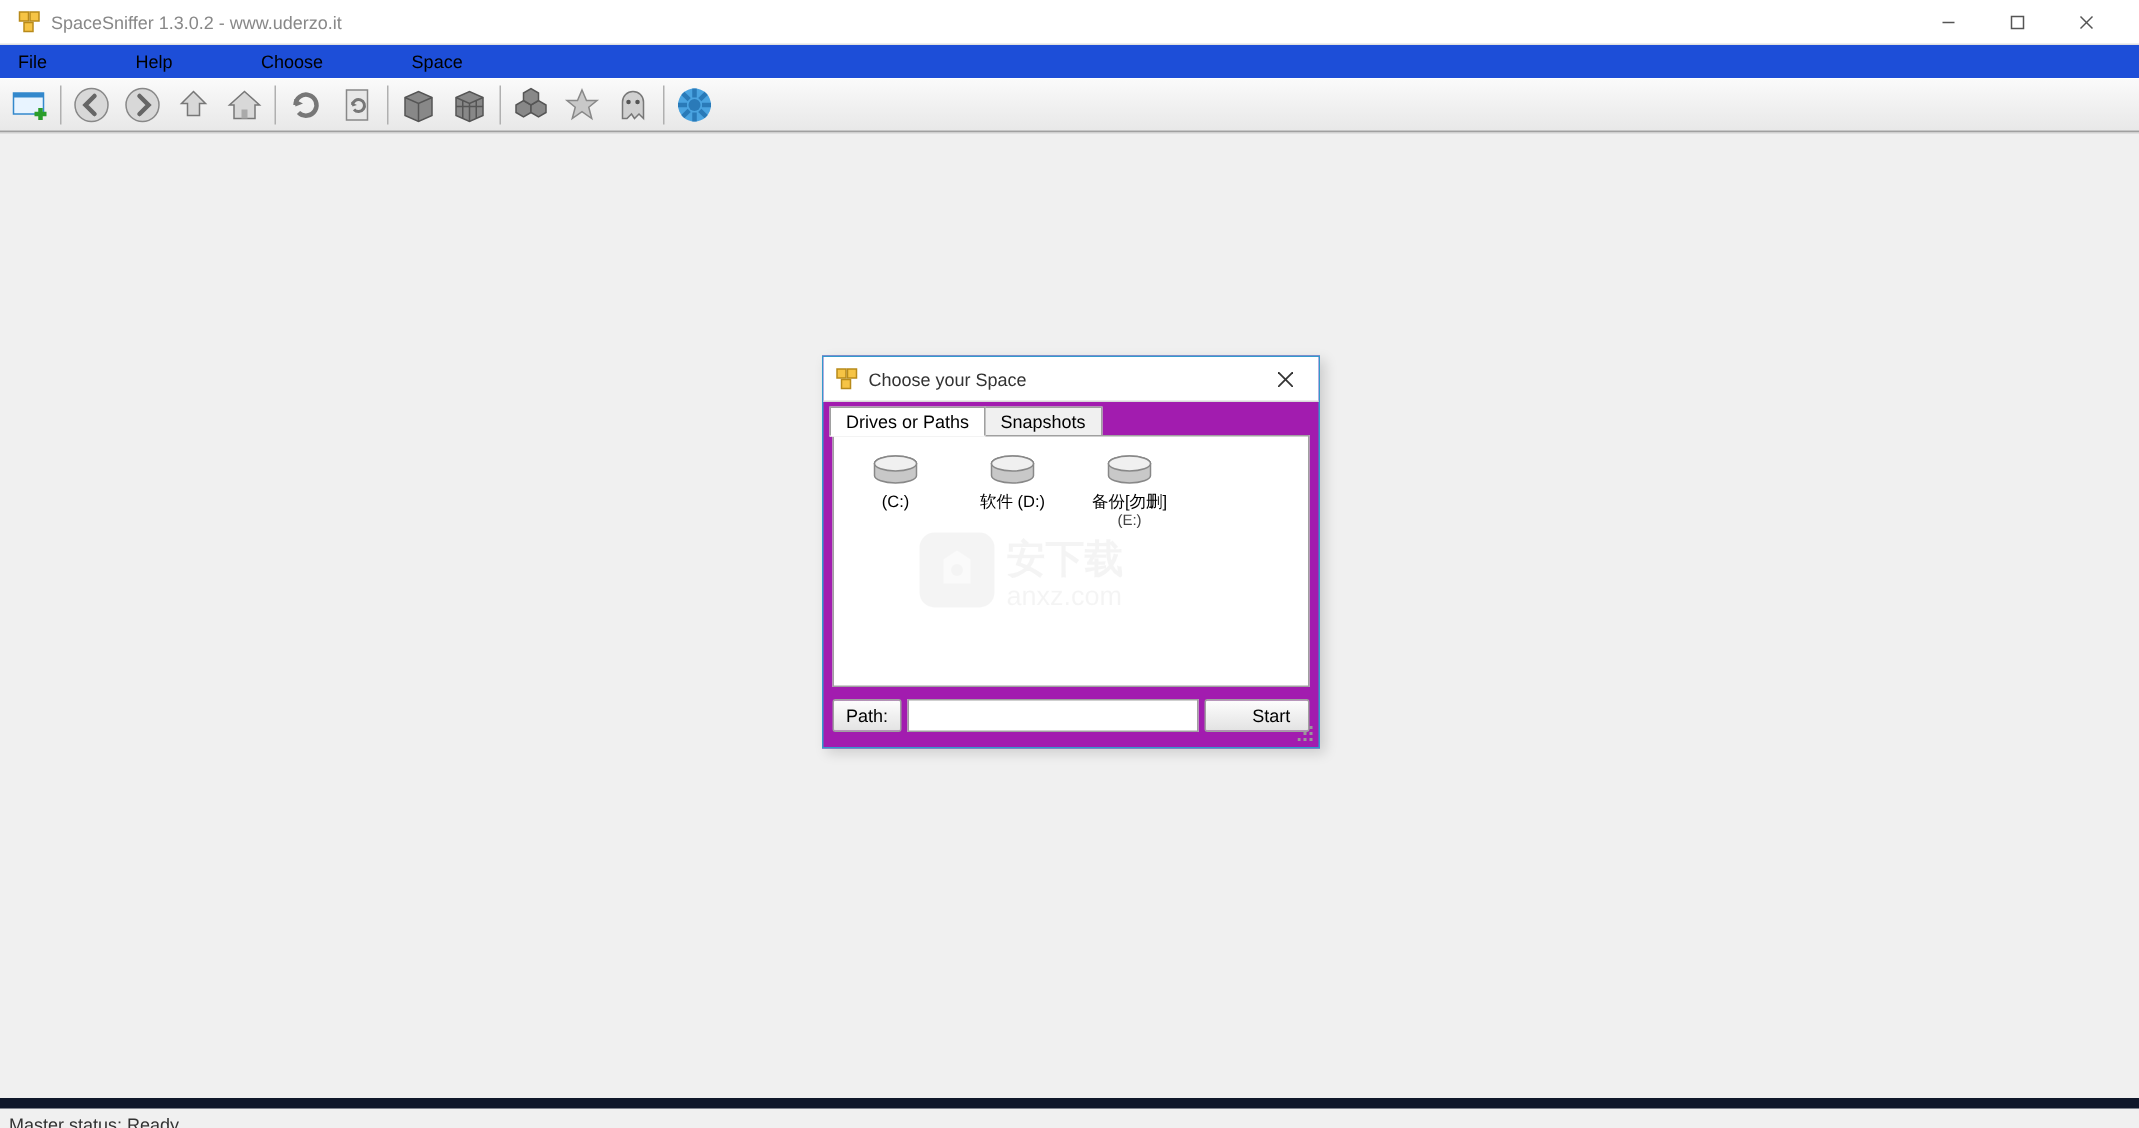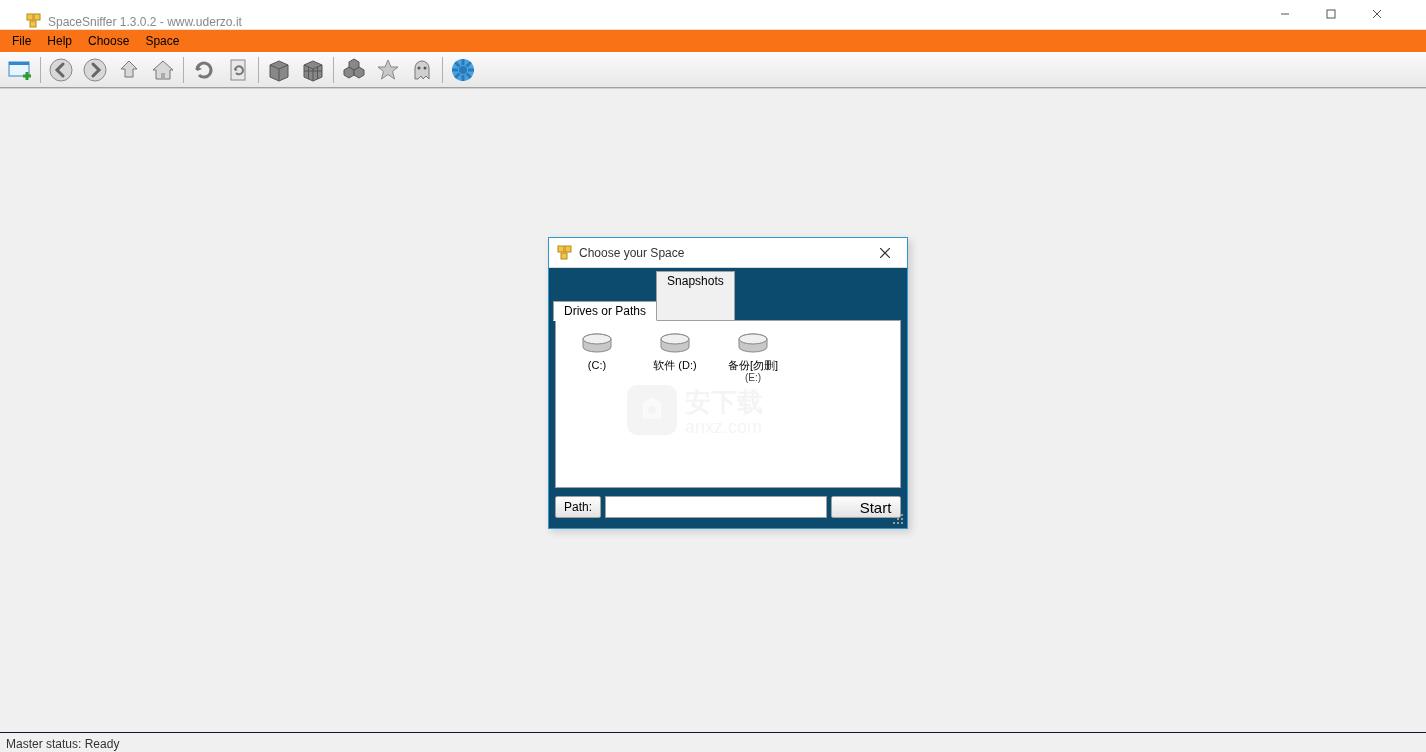--- a/index.html
+++ b/index.html
@@ -1,61 +1,61 @@
 <!DOCTYPE html>
 <html><head>
 <meta charset="utf-8">
 <style>
 * { box-sizing: border-box; margin: 0; padding: 0; font-family: "Microsoft YaHei", "Segoe UI", Tahoma, sans-serif; }
 body { width: 1426px; height: 752px; background: #f0f0f0; position: relative; overflow: hidden; }
 
 
-.titlebar { height: 30px; background: #fff; display: flex; align-items: flex-end; padding: 0 26px; border-bottom: 1px solid #e0e0e0; }
+.titlebar { height: 30px; background: #fff; display: flex; align-items: center; padding: 0 12px; border-bottom: 1px solid #e0e0e0; }
 .titlebar .app-icon { width: 16px; height: 16px; margin-right: 6px; }
 .titlebar .title { font-size: 12px; color: #888; flex: 1; }
 .win-controls { display: flex; gap: 0; }
 .win-btn { width: 46px; height: 30px; display: flex; align-items: center; justify-content: center; color: #666; font-size: 10px; }
 
 
-.menubar { height: 22px; background: #f97316; display: flex; align-items: center; padding: 0 4px; font-size: 12px; }
+.menubar { height: 22px; background: #1d4ed8; display: flex; align-items: center; padding: 0 4px; font-size: 12px; gap: 43px; }
 .menu-item { padding: 2px 8px; cursor: default; }
 
 
 .toolbar { height: 36px; background: linear-gradient(#fafafa,#e8e8e8); border-top: 1px solid #fff; border-bottom: 1px solid #a0a0a0; display: flex; align-items: center; padding: 0 4px; gap: 2px; }
 .tool-btn { width: 32px; height: 30px; display: flex; align-items: center; justify-content: center; border: 1px solid transparent; border-radius: 2px; }
 .toolbar-sep { width: 1px; height: 26px; background: #b0b0b0; margin: 0 2px; }
 
 
 .canvas { position: absolute; top: 88px; left: 0; right: 0; bottom: 20px; background: #f0f0f0; border-top: 1px solid #d0d0d0; }
 
 
-.statusbar { position: absolute; bottom: 0; left: 0; right: 0; height: 20px; background: #f0f0f0; border-top: 1px solid #0f172a; font-size: 12px; padding: 4px 6px; color: #333; }
-
-
-.dialog { position: absolute; left: 548px; top: 237px; width: 360px; background: #0c4a6e; border: 1px solid #3399cc; box-shadow: 3px 3px 8px rgba(0,0,0,0.15); }
+.statusbar { position: absolute; bottom: 0; left: 0; right: 0; height: 20px; background: #f0f0f0; border-top: 7px solid #0f172a; font-size: 12px; padding: 4px 6px; color: #333; }
+
+
+.dialog { position: absolute; left: 548px; top: 237px; width: 332px; background: #a21caf; border: 1px solid #3399cc; box-shadow: 3px 3px 8px rgba(0,0,0,0.15); }
 .dialog-title { height: 30px; background: #fff; display: flex; align-items: center; padding: 0 8px; border-bottom: 1px solid #d8d8d8; }
 .dialog-title .dlg-icon { width: 16px; height: 16px; margin-right: 6px; }
 .dialog-title .dlg-text { font-size: 12px; flex: 1; color: #333; }
 .dialog-close { width: 28px; height: 24px; display: flex; align-items: center; justify-content: center; font-size: 13px; color: #333; }
 
 .tabs { display: flex; font-size: 12px; padding-left: 4px; margin-top: 2px; }
 .tab { padding: 2px 10px; border: 1px solid #a0a0a0; background: #f0f0f0; position: relative; top: 1px; margin-right: -1px; }
-.tab.active { background: #fff; border-bottom-color: #fff; z-index: 2; margin-top: 30px; }
+.tab.active { background: #fff; border-bottom-color: #fff; z-index: 2; }
 
 .drive-panel { margin: 0 6px; background: #fff; border: 1px solid #a0a0a0; height: 168px; display: flex; align-items: flex-start; padding: 8px 4px; gap: 4px; position: relative; }
 .drive-item { width: 74px; display: flex; flex-direction: column; align-items: center; font-size: 11px; text-align: center; cursor: default; padding: 2px; }
 .drive-label { margin-top: 2px; line-height: 1.2; }
 .drive-sub { font-size: 10px; color: #444; }
 
 .watermark { position: absolute; left: 50%; top: 55%; transform: translate(-50%,-50%); opacity: 0.15; pointer-events: none; }
 
 .dialog-bottom { display: flex; align-items: center; padding: 8px 6px 10px; gap: 4px; }
 .path-label { font-size: 12px; background: linear-gradient(#fdfdfd,#e3e3e3); border: 1px solid #a0a0a0; padding: 3px 8px; border-radius: 2px; }
 .path-input { flex: 1; height: 22px; border: 1px solid #a0a0a0; background: #fff; padding: 0 4px; font-size: 12px; }
-.start-btn { width: 70px; height: 22px; font-size: 15px; background: linear-gradient(#fdfdfd,#e3e3e3); border: 1px solid #a0a0a0; border-radius: 2px; padding-left: 19px; }
+.start-btn { width: 70px; height: 22px; font-size: 12px; background: linear-gradient(#fdfdfd,#e3e3e3); border: 1px solid #a0a0a0; border-radius: 2px; padding-left: 19px; }
 .grip { position: absolute; right: 2px; bottom: 2px; width: 12px; height: 12px; }
 
 svg { display: block; }
 </style>
 </head>
 <body>
 
 <div class="titlebar">
   <span class="app-icon">
     <svg width="16" height="16">

